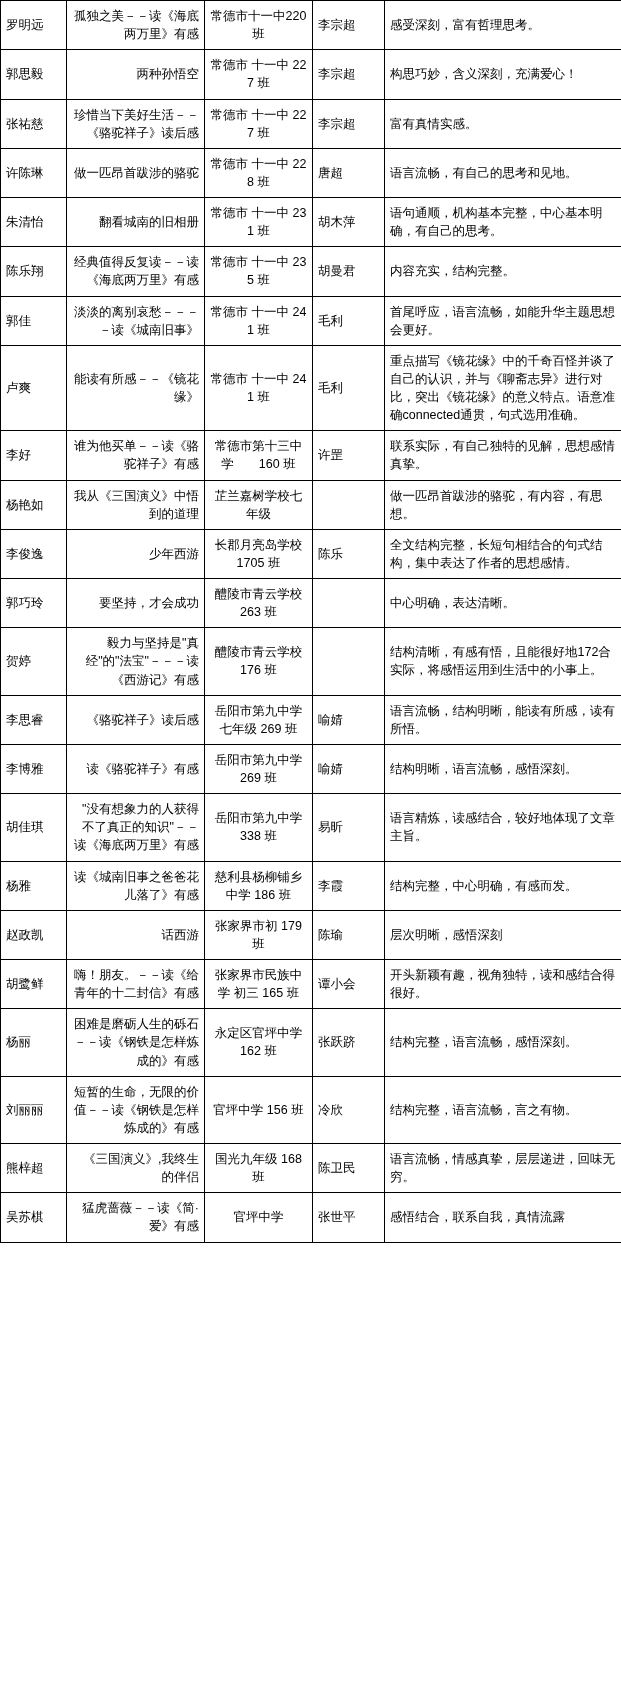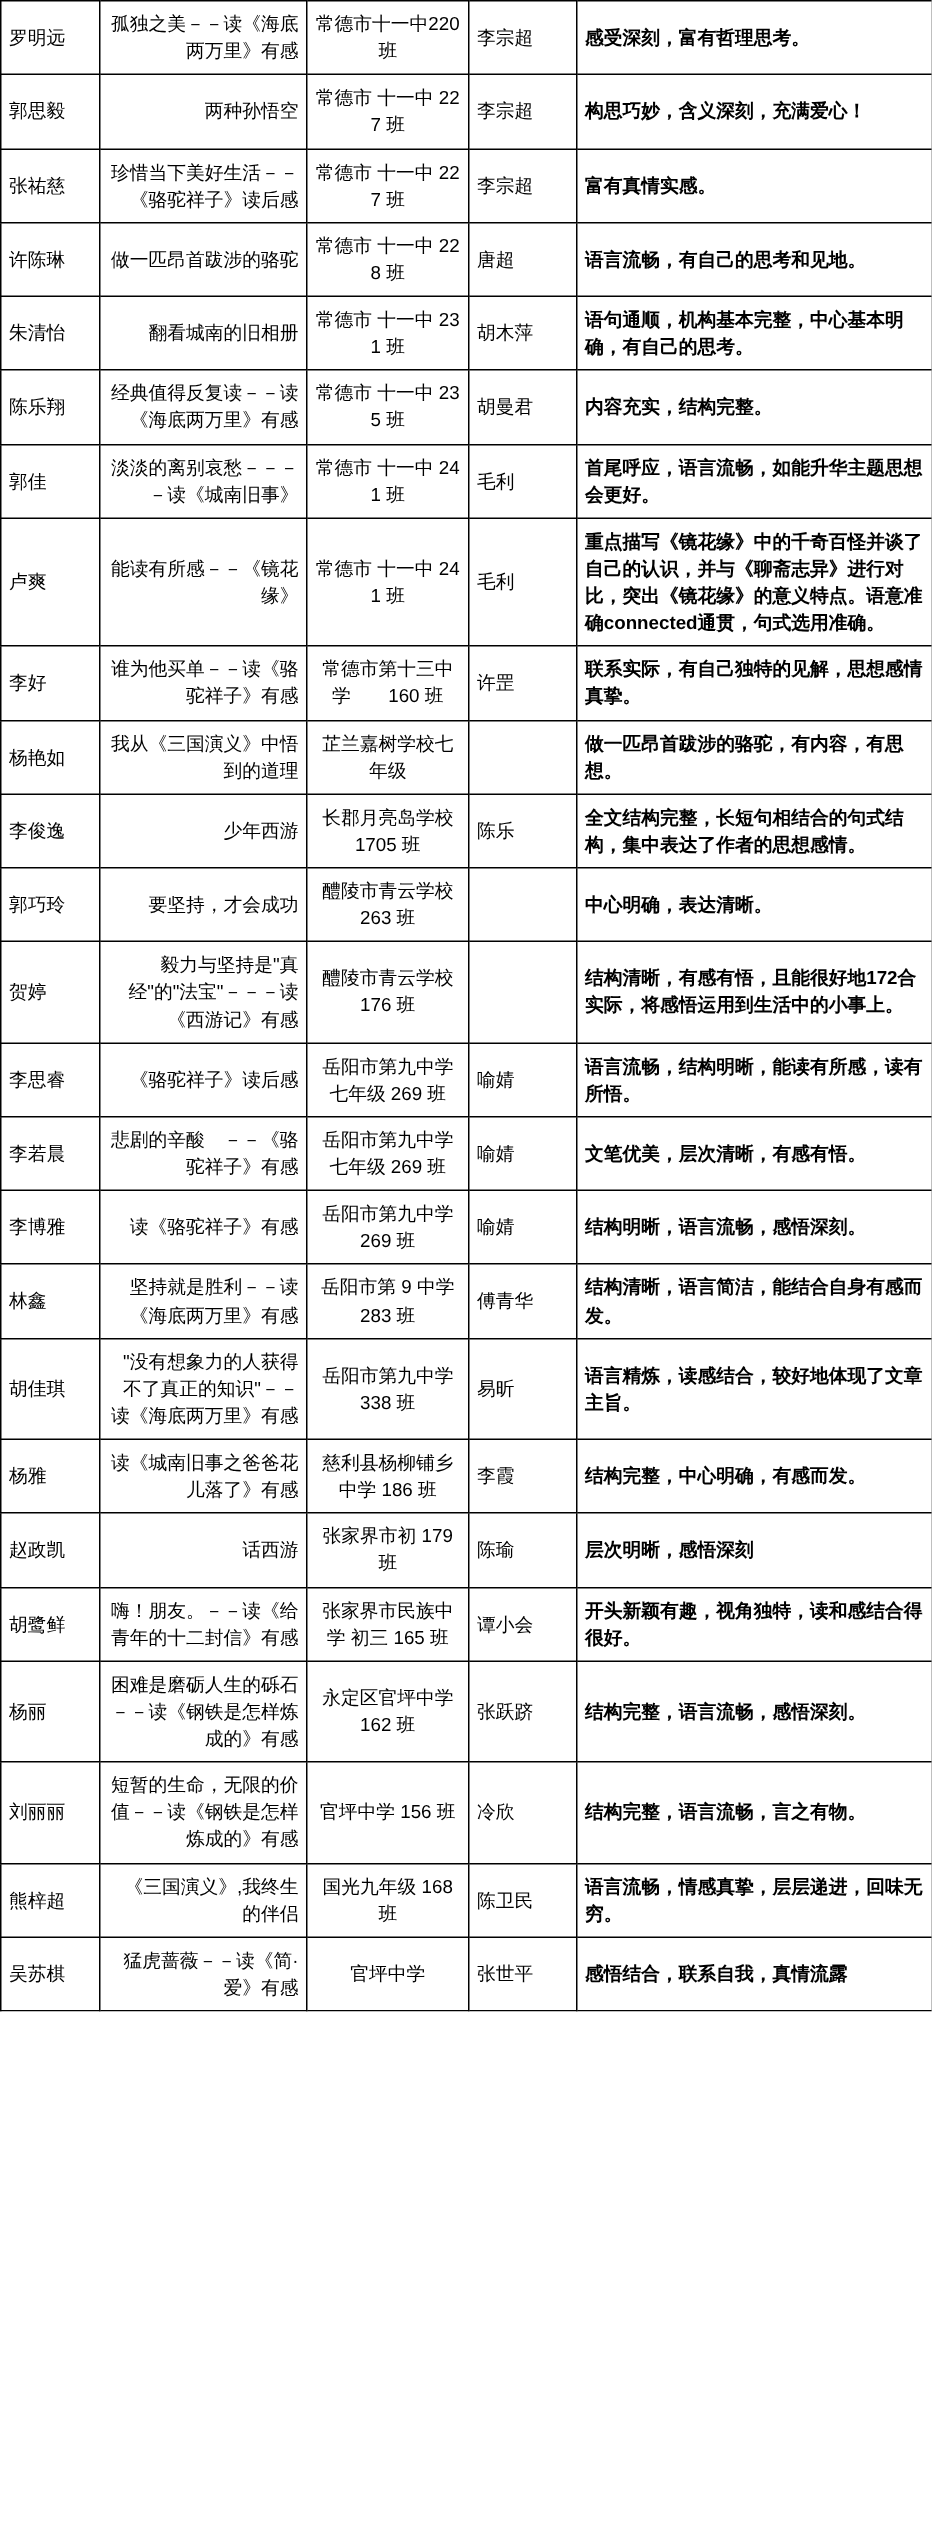--- a/index.html
+++ b/index.html
@@ -46,21 +46,20 @@
   }
   td.school {
     text-align: center;
   }
   td.teacher {
     text-align: left;
     padding-left: 6px;
   }
   td.comment {
     text-align: left;
-    font-weight: bold;
   }
 </style>
 </head>
 <body>
 
 <div id="sheet">
   <table class="award-table">
     <colgroup>
       <col class="c-name">
       <col class="c-work">
@@ -161,41 +160,27 @@
           <td class="comment">结构清晰，有感有悟，且能很好地172合实际，将感悟运用到生活中的小事上。</td>
         </tr>
         <tr>
           <td class="name">李思睿</td>
           <td class="work">《骆驼祥子》读后感</td>
           <td class="school">岳阳市第九中学七年级 269 班</td>
           <td class="teacher">喻婧</td>
           <td class="comment">语言流畅，结构明晰，能读有所感，读有所悟。</td>
         </tr>
         <tr>
-          <td class="name">李若晨</td>
-          <td class="work">悲剧的辛酸　－－《骆驼祥子》有感</td>
-          <td class="school">岳阳市第九中学七年级 269 班</td>
-          <td class="teacher">喻婧</td>
-          <td class="comment">文笔优美，层次清晰，有感有悟。</td>
-        </tr>
-        <tr>
           <td class="name">李博雅</td>
           <td class="work">读《骆驼祥子》有感</td>
           <td class="school">岳阳市第九中学 269 班</td>
           <td class="teacher">喻婧</td>
           <td class="comment">结构明晰，语言流畅，感悟深刻。</td>
         </tr>
         <tr>
-          <td class="name">林鑫</td>
-          <td class="work">坚持就是胜利－－读《海底两万里》有感</td>
-          <td class="school">岳阳市第 9 中学 283 班</td>
-          <td class="teacher">傅青华</td>
-          <td class="comment">结构清晰，语言简洁，能结合自身有感而发。</td>
-        </tr>
-        <tr>
           <td class="name">胡佳琪</td>
           <td class="work">"没有想象力的人获得不了真正的知识"－－读《海底两万里》有感</td>
           <td class="school">岳阳市第九中学 338 班</td>
           <td class="teacher">易昕</td>
           <td class="comment">语言精炼，读感结合，较好地体现了文章主旨。</td>
         </tr>
         <tr>
           <td class="name">杨雅</td>
           <td class="work">读《城南旧事之爸爸花儿落了》有感</td>
           <td class="school">慈利县杨柳铺乡中学 186 班</td>

